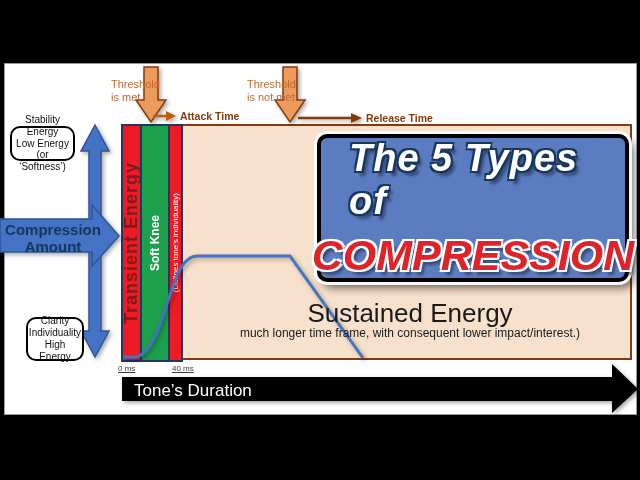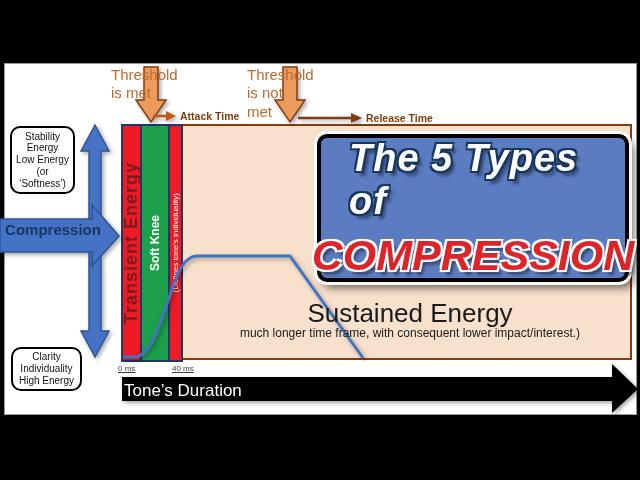--- a/index.html
+++ b/index.html
@@ -16,21 +16,21 @@
   .barcol{height:100%;display:flex;align-items:center;justify-content:center;overflow:hidden;}
   .bar-red{width:17px;background:#EE1B24;}
   .bar-green{width:26px;background:#1CA04C;}
   .bar-strip{width:11px;background:#EE1B24;}
   .vtext{writing-mode:vertical-rl;transform:rotate(180deg);white-space:nowrap;}
   .transient-label{font-size:18px;font-weight:bold;color:#7B1B1E;letter-spacing:1px;}
   .softknee-label{font-size:12px;font-weight:bold;color:#fff;}
   .strip-label{font-size:8px;color:#fff;}
   
   .lbl{position:absolute;line-height:1.22;}
-  .thresh{font-size:15px;color:#C0692E;width:60px;}
+  .thresh{font-size:11px;color:#C0692E;width:60px;margin-top:12px;}
   .timelbl{font-size:10.5px;color:#843C0C;font-weight:bold;}
   .axis{font-size:8px;color:#3a3a3a;text-decoration:underline;}
   
   .rbox{position:absolute;border:2px solid #000;border-radius:10px;background:#fff;
         display:flex;flex-direction:column;align-items:center;justify-content:center;
         font-size:10px;color:#111;text-align:center;line-height:1.18;box-sizing:border-box;}
   
   .comp-text{position:absolute;left:0px;top:221px;width:106px;text-align:center;
              font-size:15px;font-weight:bold;color:#17365D;line-height:1.15;}
   
@@ -42,21 +42,21 @@
             text-shadow:-2px -2px 0 #17375E,2px -2px 0 #17375E,-2px 2px 0 #17375E,2px 2px 0 #17375E,4px 5px 3px rgba(0,0,0,.4);margin-left:28px;}
   .title-l2{font-size:43px;font-weight:bold;font-style:italic;color:#DE2428;letter-spacing:0px;
             text-shadow:-2px -2px 0 #fff,2px -2px 0 #fff,-2px 2px 0 #fff,2px 2px 0 #fff,4px 5px 3px rgba(0,0,0,.4);}
   
   .sus-head{position:absolute;left:260px;top:298px;width:300px;text-align:center;
             font-size:26px;color:#1a1a1a;}
   .sus-desc{position:absolute;left:215px;top:327px;width:390px;text-align:center;
             font-size:12px;color:#1a1a1a;line-height:1.0;}
   .sus-desc div{margin-bottom:1px;}
   
-  .dur-text{position:absolute;left:124px;top:381px;font-size:17px;color:#fff;}
+  .dur-text{position:absolute;left:134px;top:381px;font-size:17px;color:#fff;}
   svg.overlay{position:absolute;left:0;top:0;pointer-events:none;}
   .shadowed{filter:drop-shadow(2px 2px 2px rgba(0,0,0,.35));}
 </style>
 </head>
 <body>
 
 <div class="stage">
   <div class="panel"></div>
 
   <div class="peach"></div>
@@ -98,34 +98,35 @@
     <div>Threshold</div>
     <div>is met</div>
   </div>
   <div class="lbl thresh" style="left:247px;top:66px;">
     <div>Threshold</div>
     <div>is not met</div>
   </div>
   <div class="lbl timelbl" style="left:180px;top:110px;">Attack Time</div>
   <div class="lbl timelbl" style="left:366px;top:112px;">Release Time</div>
 
-  <div class="rbox" style="left:10px;top:126px;width:65px;height:68px;">
+  <div class="rbox" style="left:10px;top:126px;width:65px;height:35px;">
     <div>Stability</div>
     <div>Energy</div>
     <div>Low Energy</div>
     <div>(or ‘Softness’)</div>
   </div>
-  <div class="rbox" style="left:11px;top:317px;width:71px;height:44px;margin-top:30px;">
+  <div class="rbox" style="left:26px;top:317px;width:58px;height:44px;">
     <div>Clarity</div>
     <div>Individuality</div>
     <div>High Energy</div>
   </div>
 
   <div class="comp-text">
     <div>Compression</div>
+    <div>Amount</div>
   </div>
 
   <div class="lbl axis" style="left:118px;top:364px;">0 ms</div>
   <div class="lbl axis" style="left:172px;top:364px;">40 ms</div>
 
   <div class="sus-head">Sustained Energy</div>
   <div class="sus-desc">
     <div>much longer time frame, with consequent lower impact/interest.)</div>
   </div>
 

